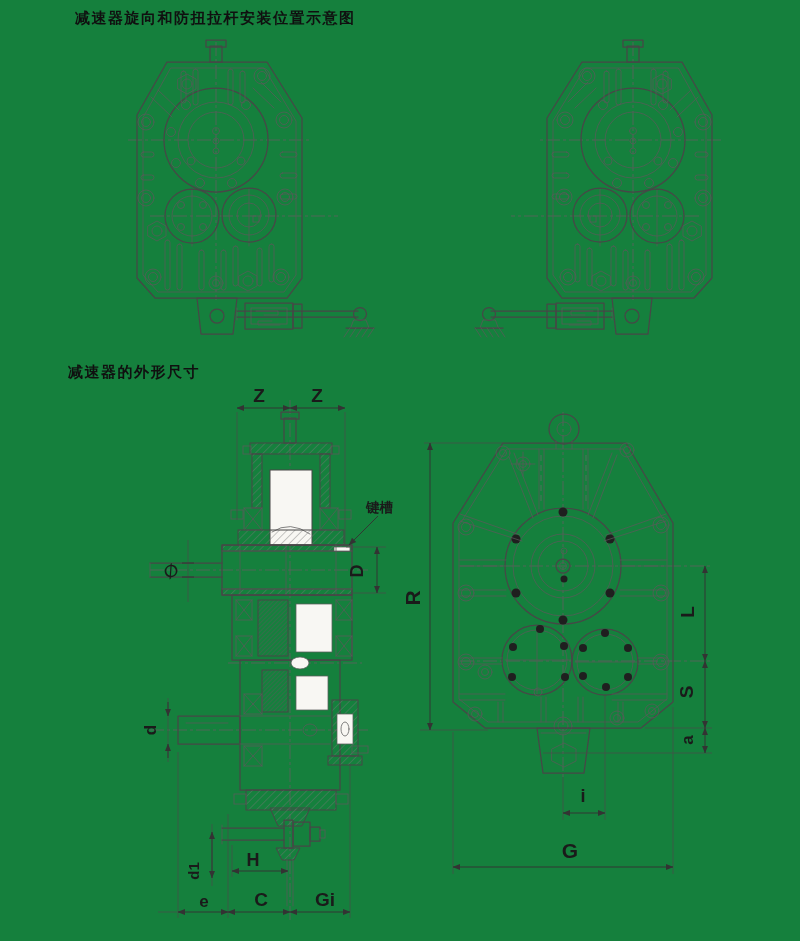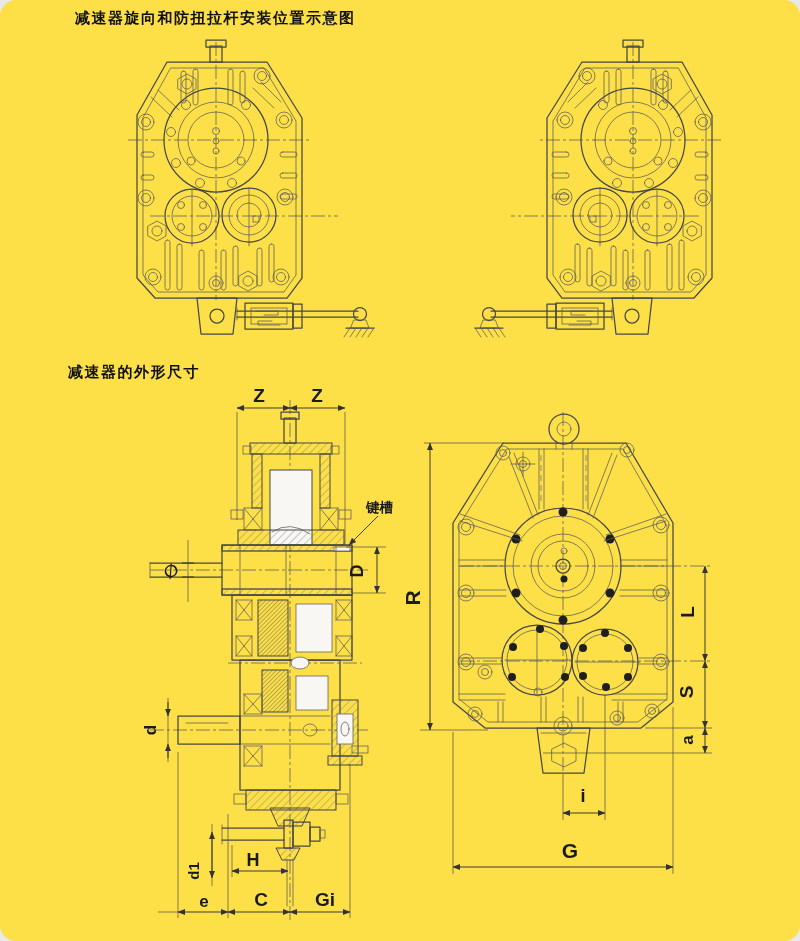--- a/index.html
+++ b/index.html
@@ -1,16 +1,16 @@
 <!DOCTYPE html>
 <html><head>
 <meta charset="utf-8">
 <style>
   html,body{margin:0;padding:0;background:#e9e9e9;}
-  .page{position:relative;width:800px;height:941px;background:#fde047;overflow:hidden;margin:0 auto;border-radius:16px;}
+  .page{position:relative;width:800px;height:941px;background:#15803d;overflow:hidden;margin:0 auto;}
   svg{display:block}
   .o{fill:none;stroke:#474747;stroke-width:1.25;stroke-linejoin:round;stroke-linecap:round}
   .t{fill:none;stroke:#5a5a5a;stroke-width:.75;stroke-linecap:round}
   .cl{fill:none;stroke:#606060;stroke-width:.8;stroke-dasharray:14 3 3 3}
   .dsh{fill:none;stroke:#6a6a6a;stroke-width:.7;stroke-dasharray:6 4}
   .dim{fill:none;stroke:#333;stroke-width:.95}
   .ext{fill:none;stroke:#4c4c4c;stroke-width:.7}
   .hz1{fill:url(#h1);stroke:#474747;stroke-width:1}
   .hz2{fill:url(#h2);stroke:#474747;stroke-width:1}
   .wn{fill:#f8f7f3;stroke:#474747;stroke-width:1}

